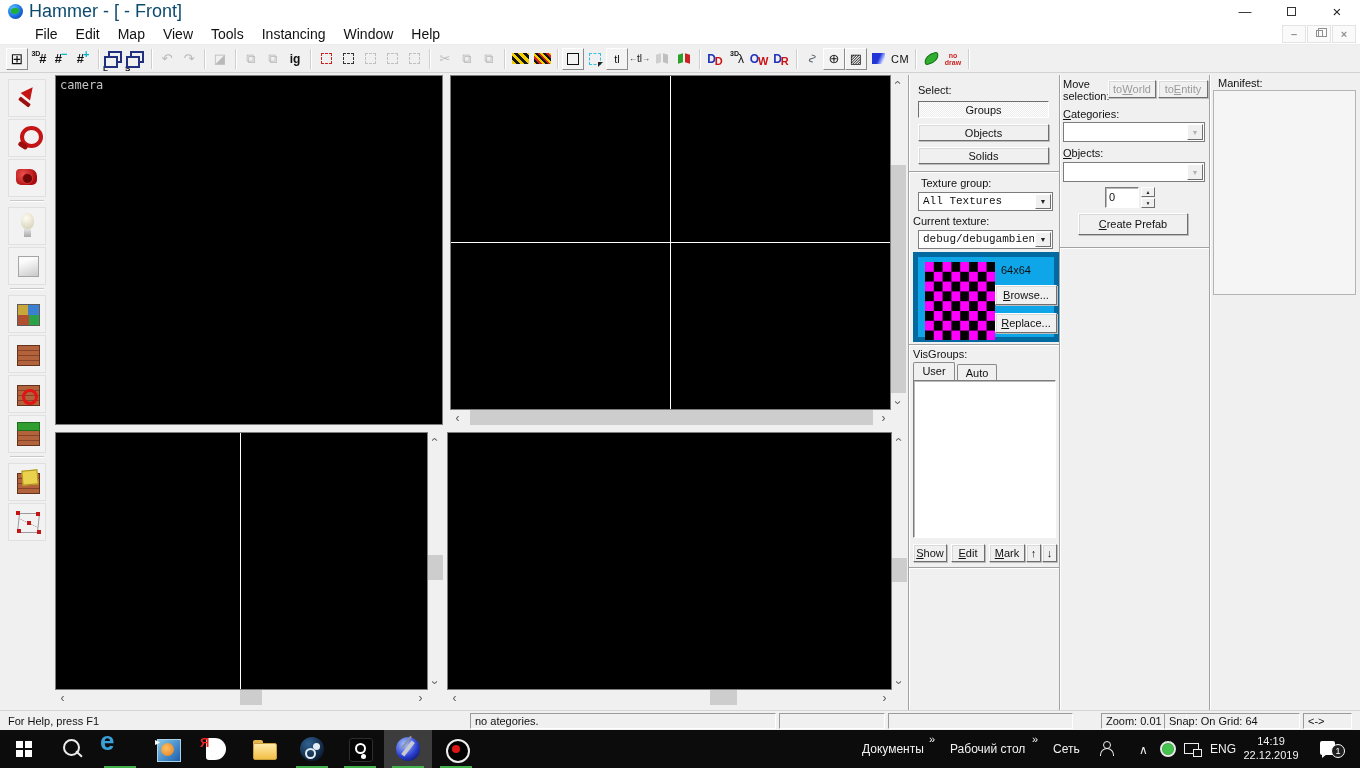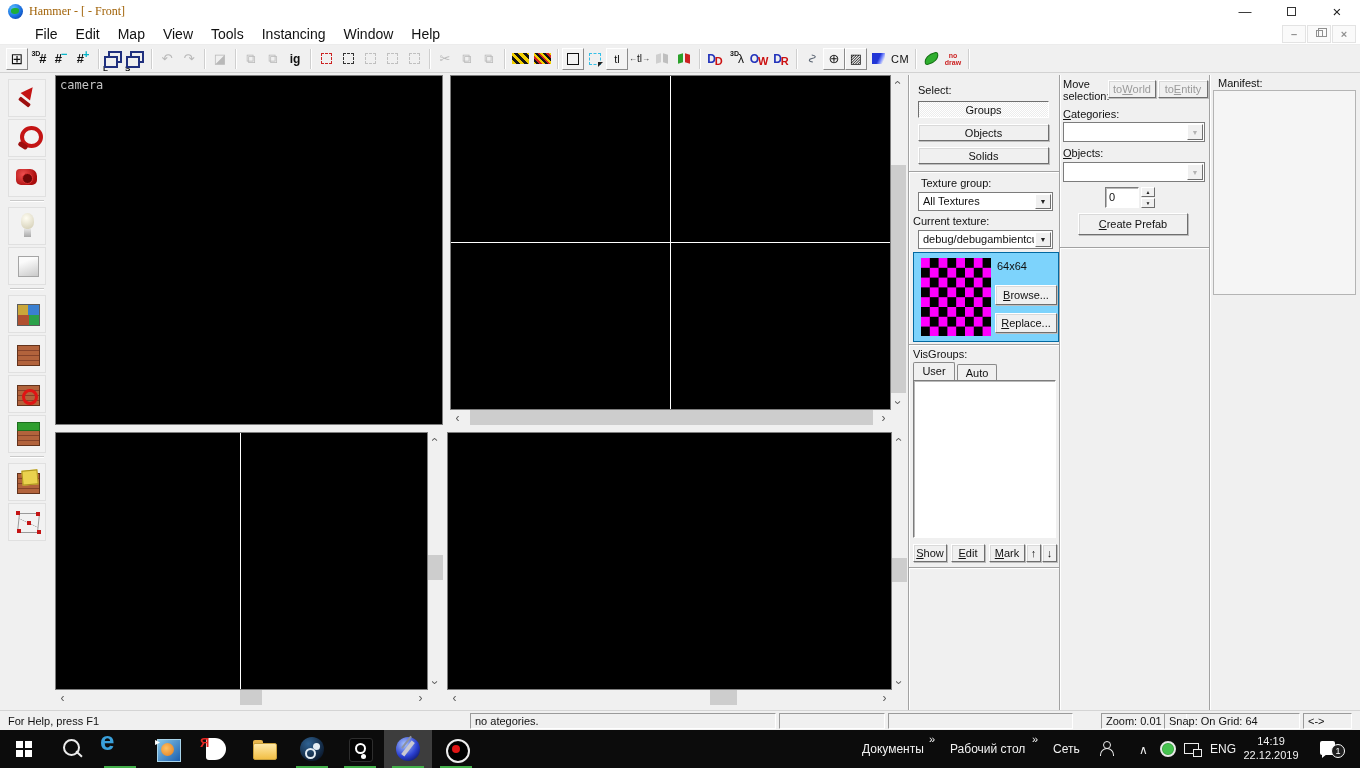--- a/index.html
+++ b/index.html
@@ -6,21 +6,21 @@
   html,body { width:1360px; height:768px; overflow:hidden; }
   body { position:relative; background:#f0f0f0; font-family:"Liberation Sans","DejaVu Sans",sans-serif; font-size:11px; color:#111; }
   i { font-style:normal; }
 
   
   .titlebar { position:absolute; left:0; top:0; width:1360px; height:23px; background:#fff; display:flex; align-items:center; }
   .appicon { width:15px; height:15px; margin:0 6px 0 8px; border-radius:50%;
              background: radial-gradient(circle at 35% 30%, #59c1ff 0%, #1a6fe0 55%, #0b3ea8 90%);
              position:relative; }
   .appicon::after { content:""; position:absolute; left:3px; top:4px; width:8px; height:6px; background:#1fae3a; border-radius:50% 40% 60% 50%; }
-  .titletext { font-size:12px; color:#a16207;font-family:Liberation Serif, serif; }
+  .titletext { font-size:18px; color:#0c4a6e; }
   .wincontrols { margin-left:auto; display:flex; height:100%; }
   .wc { width:46px; height:100%; display:flex; align-items:center; justify-content:center; color:#222; font-size:13px; }
   .wc-restore span { position:relative; width:9px; height:9px; border:1px solid #333; background:#fff; display:block; }
   .wc-restore span::before { content:""; position:absolute; left:1px; top:-4px; width:9px; height:9px; border:1px solid #333; z-index:-1; }
 
   
   .menubar { position:absolute; left:0; top:23px; width:1360px; height:22px; background:#fff; display:flex; align-items:center; border-bottom:1px solid #ececec; }
   .menubar .gap { width:26px; }
   .menu-item { padding:3px 9px; font-size:14px; color:#111; }
   .mdicontrols { margin-left:auto; display:flex; margin-right:4px; }
@@ -108,32 +108,32 @@
   .sb .sba { position:absolute; color:#5a5a5a; font-size:12px; width:15px; height:15px; display:flex; align-items:center; justify-content:center; }
   .rot { transform:rotate(90deg); }
 
   
   .w95btn { position:absolute; background:#f0f0f0; border:1px solid; border-color:#fff #6f6f6f #6f6f6f #fff; box-shadow:1px 1px 0 #d9d9d9 inset, 1px 1px 0 #bdbdbd; display:flex; align-items:center; justify-content:center; font-size:11px; color:#111; }
   .pressedbtn { border-color:#6f6f6f #fff #fff #6f6f6f; box-shadow:none; background:repeating-conic-gradient(#fff 0% 25%, #ececec 0% 50%); background-size:2px 2px; }
   .disabledtxt { color:#9b9b9b; }
   .u { text-decoration:underline; }
   .lbl { position:absolute; font-size:11px; color:#111; white-space:nowrap; }
   .combo { position:absolute; background:#fff; border:1px solid #7c7c7c; font-size:11px; }
-  .combo .cval { position:absolute; left:4px; top:2px; right:18px; overflow:hidden; white-space:nowrap; }
+  .combo .cval { position:absolute; left:4px; top:2px; right:18px; overflow:hidden; white-space:nowrap;font-family:Liberation Mono, monospace; }
   .combo .cbtn { position:absolute; right:1px; top:1px; bottom:1px; width:16px; background:#f0f0f0; border:1px solid; border-color:#fff #6f6f6f #6f6f6f #fff; display:flex; align-items:center; justify-content:center; font-size:7px; color:#222; }
   .combo.disabled .cbtn { color:#b2b2b2; }
   .etch { position:absolute; background:#a2a2a2; box-shadow:0 1px 0 #fff; height:1px; }
   .etchv { position:absolute; background:#a2a2a2; box-shadow:1px 0 0 #fff; width:1px; }
   .sunkbox { position:absolute; background:#fff; border:1px solid; border-color:#7c7c7c #fff #fff #7c7c7c; box-shadow:1px 1px 0 #b9b9b9 inset; }
 
   
   .checker { position:absolute; left:7px; top:5px; width:70px; height:78px;
              background:conic-gradient(#000 25%, #ff00ff 0 50%, #000 0 75%, #ff00ff 0);
              background-size:17.6px 19.6px; }
-  .texframe { position:absolute; background:#7dd3fc; border:1px solid #0369a1; }
+  .texframe { position:absolute; background:#0ea5e9; border:5px solid #0369a1; }
   .tab { position:absolute; background:#f0f0f0; border:1px solid #8a8a8a; border-bottom:none; border-radius:2px 2px 0 0; display:flex; align-items:flex-start; justify-content:center; padding-top:2px; font-size:11px; }
   .spin { position:absolute; width:14px; height:10px; background:#f0f0f0; border:1px solid; border-color:#fff #6f6f6f #6f6f6f #fff; display:flex; align-items:center; justify-content:center; font-size:5px; color:#222; }
 
   
   .statusbar { position:absolute; left:0; top:710px; width:1360px; height:20px; background:#f0f0f0; border-top:1px solid #d4d4d4; }
   .seg { position:absolute; top:2px; height:16px; border:1px solid; border-color:#9a9a9a #fff #fff #9a9a9a; padding:1px 4px; font-size:11px; color:#111; white-space:nowrap; }
 
   
   .taskbar { position:absolute; left:0; top:730px; width:1360px; height:38px; background:#0c0c0c; }
   .tb-app { position:absolute; top:0; width:48px; height:38px; display:flex; align-items:center; justify-content:center; }

